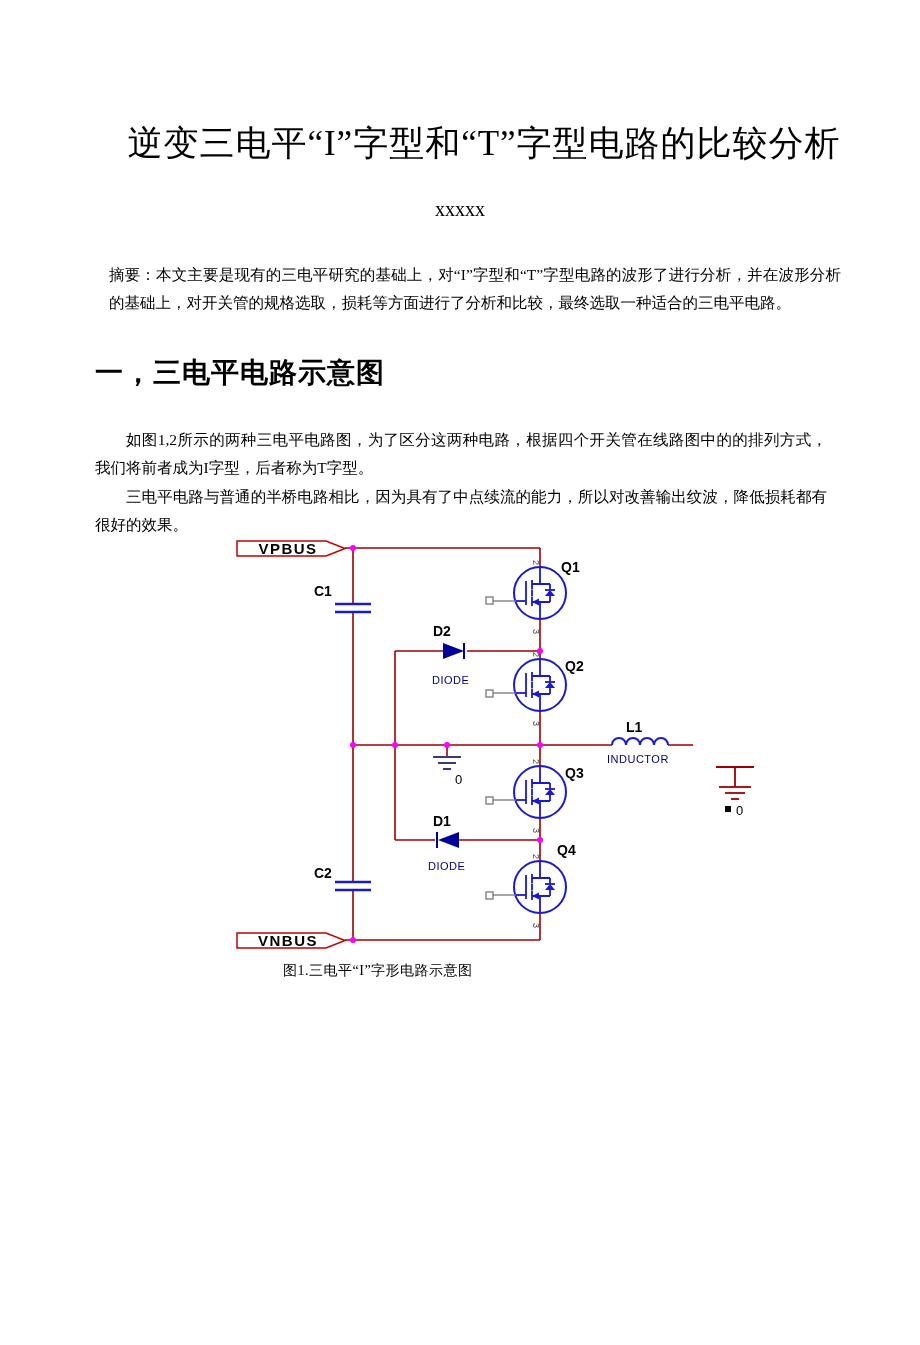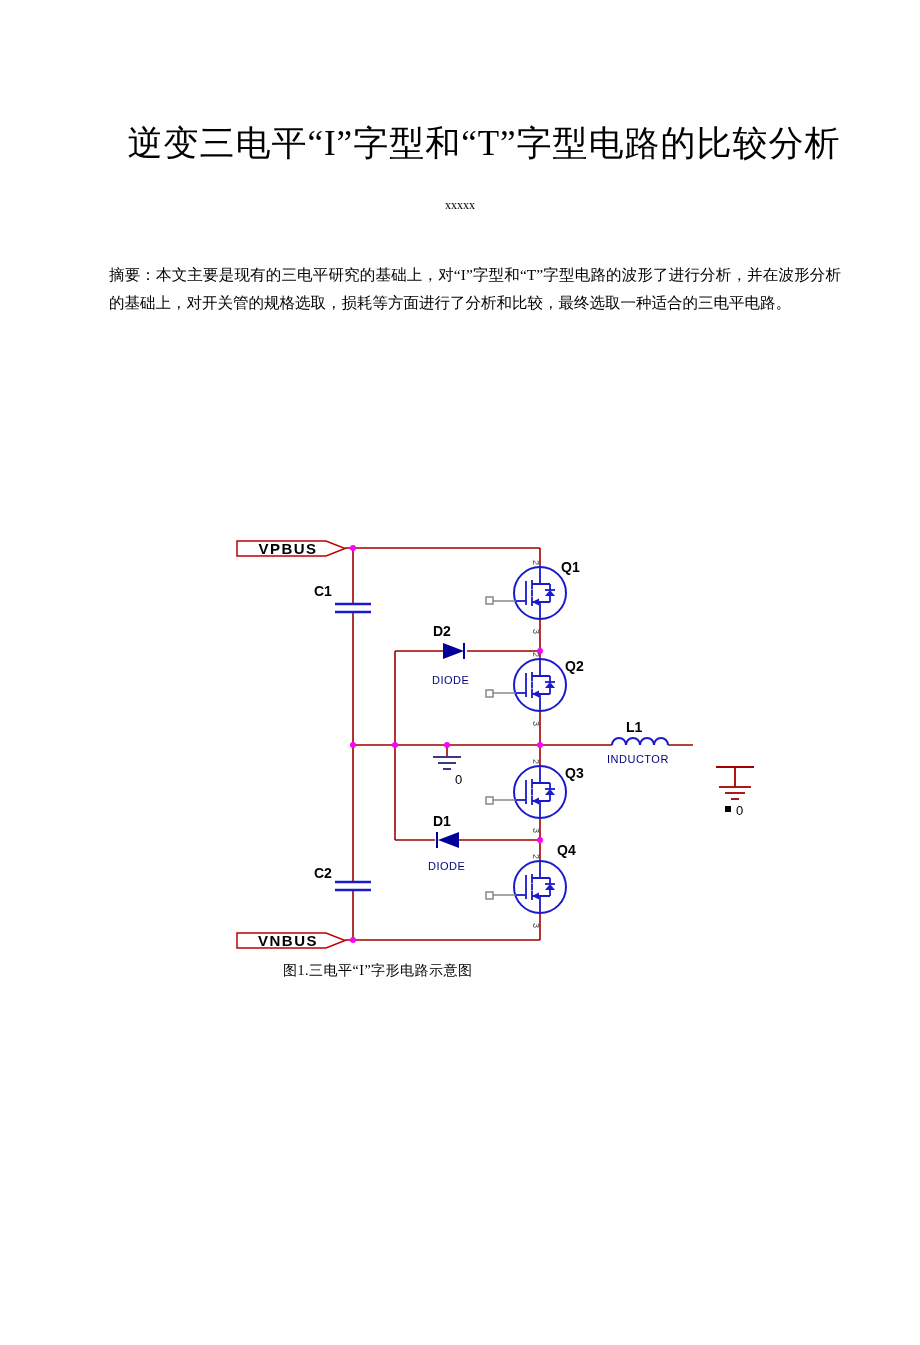--- a/index.html
+++ b/index.html
@@ -12,21 +12,21 @@
     color:#000;
     overflow:hidden;
   }
   .title {
     position:absolute; top:120px; left:0; width:100%;
     text-align:center; font-size:35px; font-weight:500;
     letter-spacing:1px; margin:0;padding-left:24px;
   }
   .author {
     position:absolute; top:198px; left:0; width:100%;
-    text-align:center; font-size:12px;
+    text-align:center; font-size:20px;
   }
   .abstract {
     position:absolute; top:247px; left:95px; width:732px;
     font-size:15.5px; line-height:28px; text-align:justify; margin:14px;
   }
   .heading1 {
     position:absolute; top:354px; left:95px; margin:0;
     font-family:"Liberation Sans", sans-serif;
     font-size:28px; font-weight:bold; letter-spacing:1px;
   }
@@ -55,21 +55,24 @@
 <body>
 
 <div class="page">
 
   <h1 class="title">逆变三电平“I”字型和“T”字型电路的比较分析</h1>
 
   <div class="author">xxxxx</div>
 
   <p class="abstract">摘要：本文主要是现有的三电平研究的基础上，对“I”字型和“T”字型电路的波形了进行分析，并在波形分析的基础上，对开关管的规格选取，损耗等方面进行了分析和比较，最终选取一种适合的三电平电路。</p>
 
-
+  <h2 class="heading1">一，三电平电路示意图</h2>
+
+  <p class="para p1">如图1,2所示的两种三电平电路图，为了区分这两种电路，根据四个开关管在线路图中的的排列方式，我们将前者成为I字型，后者称为T字型。</p>
+  <p class="para p2">三电平电路与普通的半桥电路相比，因为具有了中点续流的能力，所以对改善输出纹波，降低损耗都有很好的效果。</p>
 
   <svg class="circuit" width="560" height="445" viewBox="220 528 560 445">
 
     <defs>
       <g id="nmos">
         <circle cx="0" cy="0" r="26" fill="#ffffff" stroke="#1a1acc" stroke-width="2"></circle>
         <g stroke="#1a1acc" stroke-width="1.8" fill="none">
           <path d="M-24,8 H-14"></path>
           <path d="M-14,-12 V12"></path>
           <path d="M-8,-13 V-4 M-8,-3.5 V3.5 M-8,4 V13"></path>

